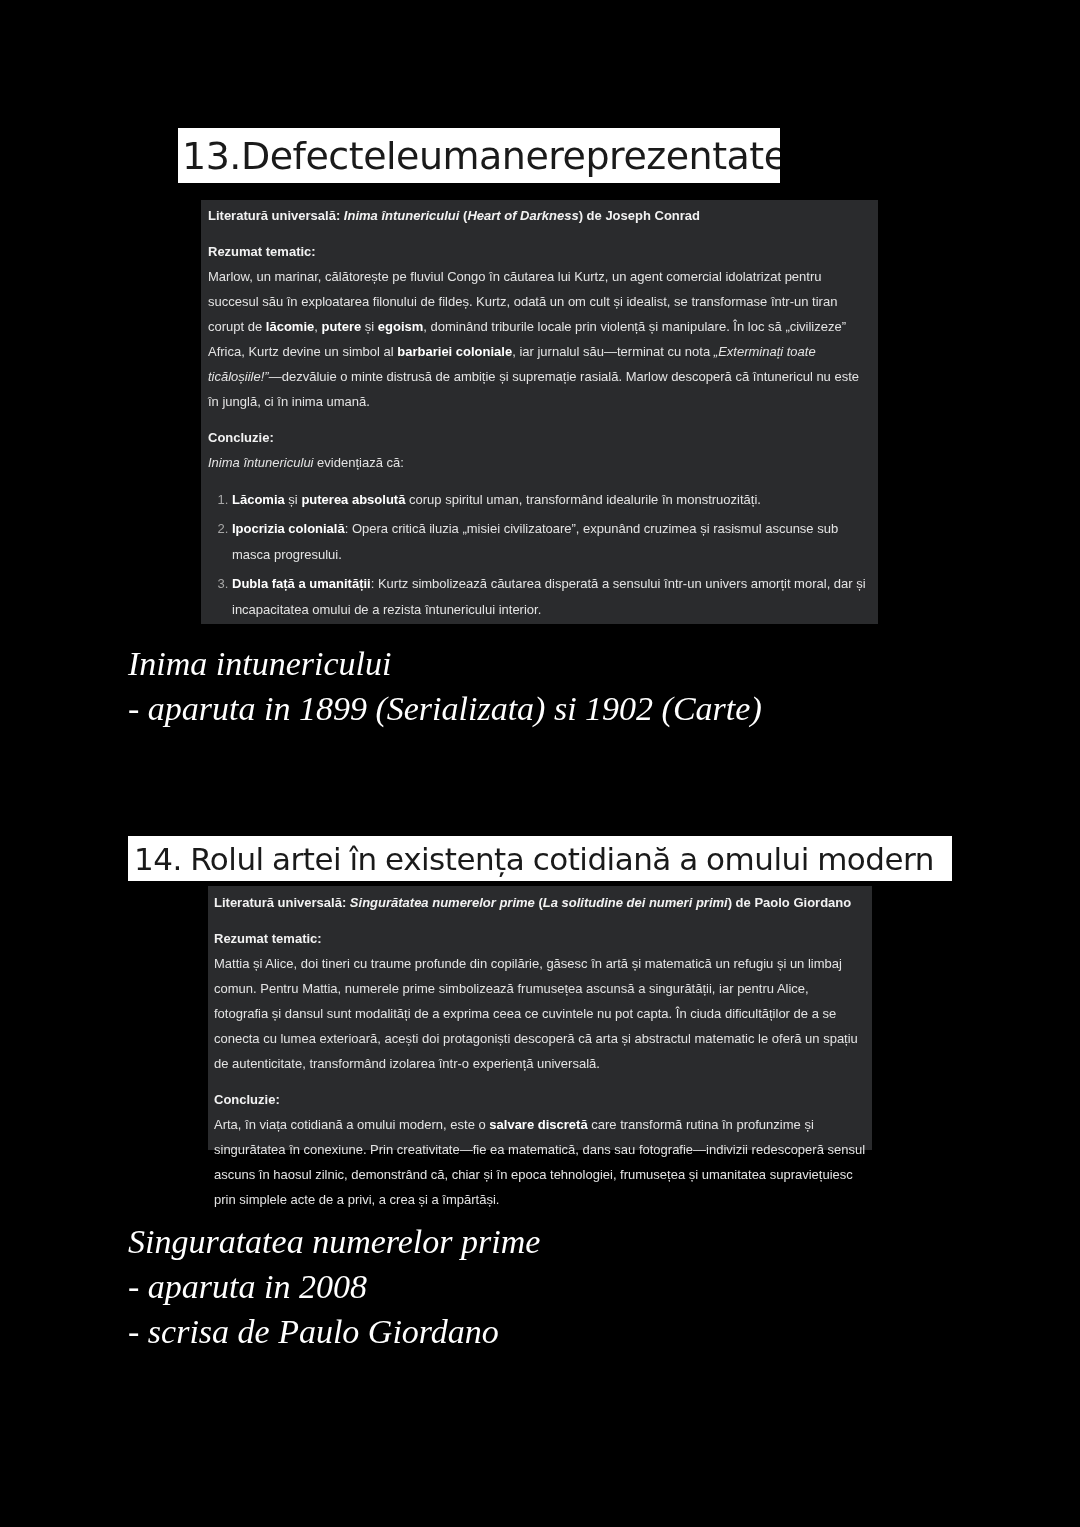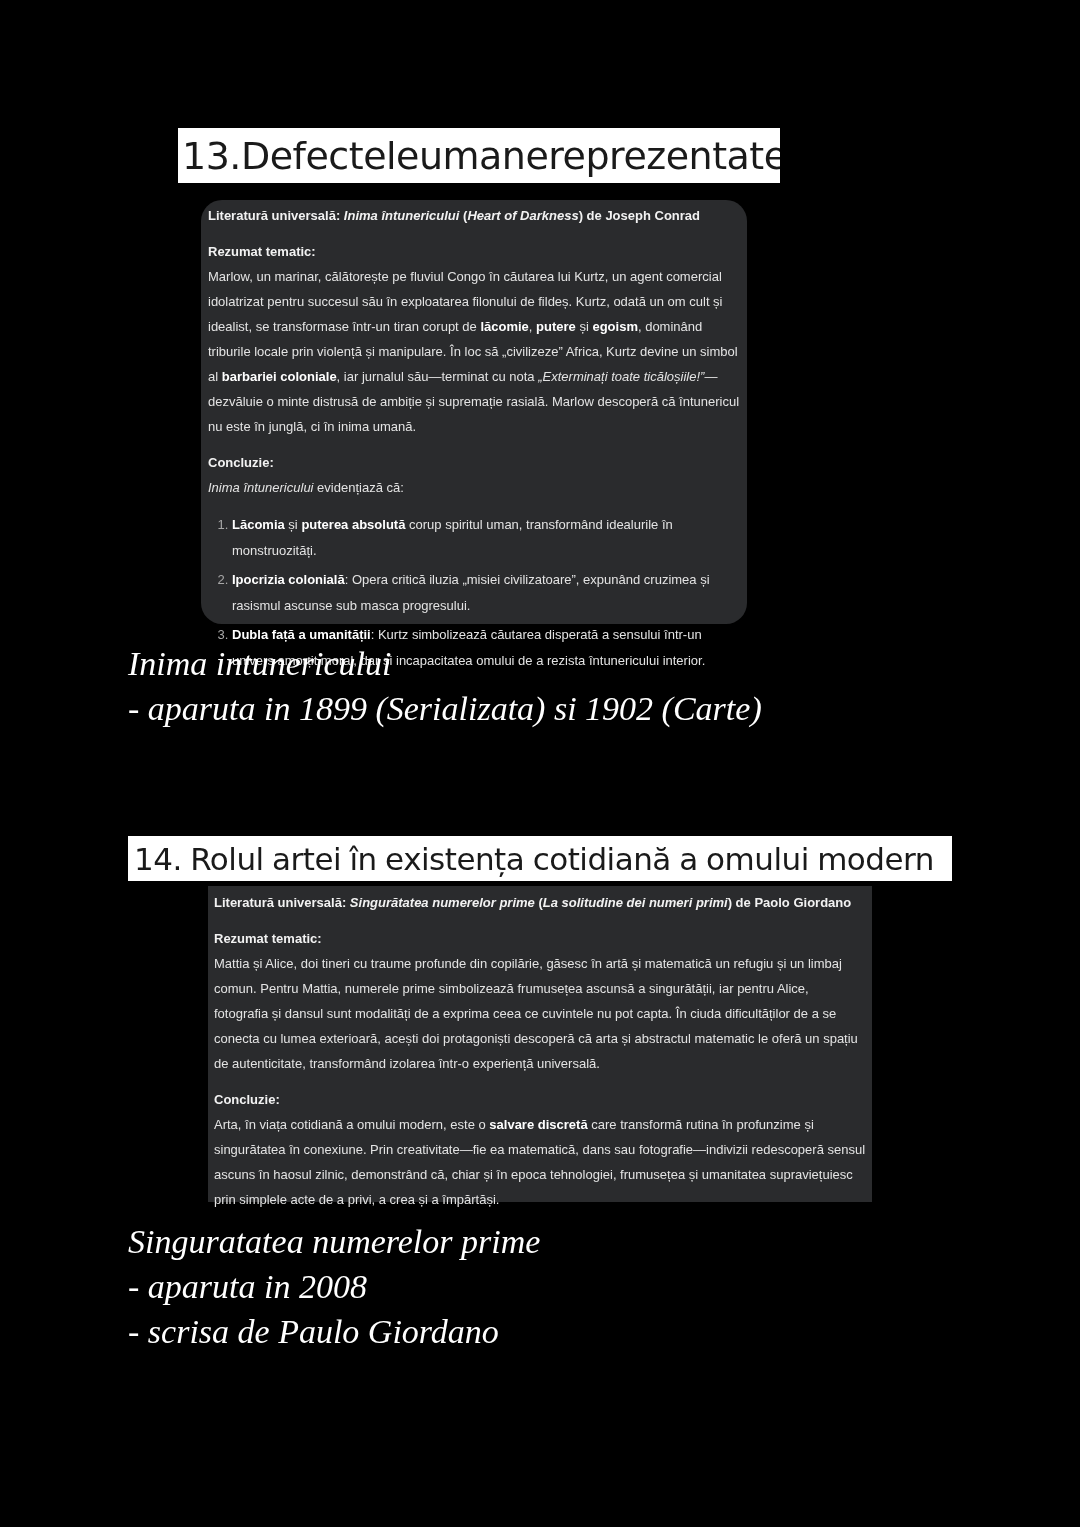--- a/index.html
+++ b/index.html
@@ -52,30 +52,29 @@
       position: absolute;
       background: #2a2b2d;
       color: #e3e3e3;
       font-family: "Liberation Sans", sans-serif;
       font-size: 13px;
       box-sizing: border-box;
     }
     #card13 {
       left: 201px;
       top: 200px;
-      width: 546px;
+      width: 677px;
       height: 424px;
       padding: 4px 7px 8px 7px;
-      border-radius: 21px;
     }
     #card14 {
       left: 208px;
       top: 886px;
       width: 664px;
-      height: 316px;
+      height: 264px;
       padding: 5px 6px 0 6px;
     }
     .card .title-line {
       line-height: 24px;
       font-weight: bold;
       color: #f2f2f2;
       white-space: nowrap;
     }
     .card .title-line i {
       font-weight: bold;

